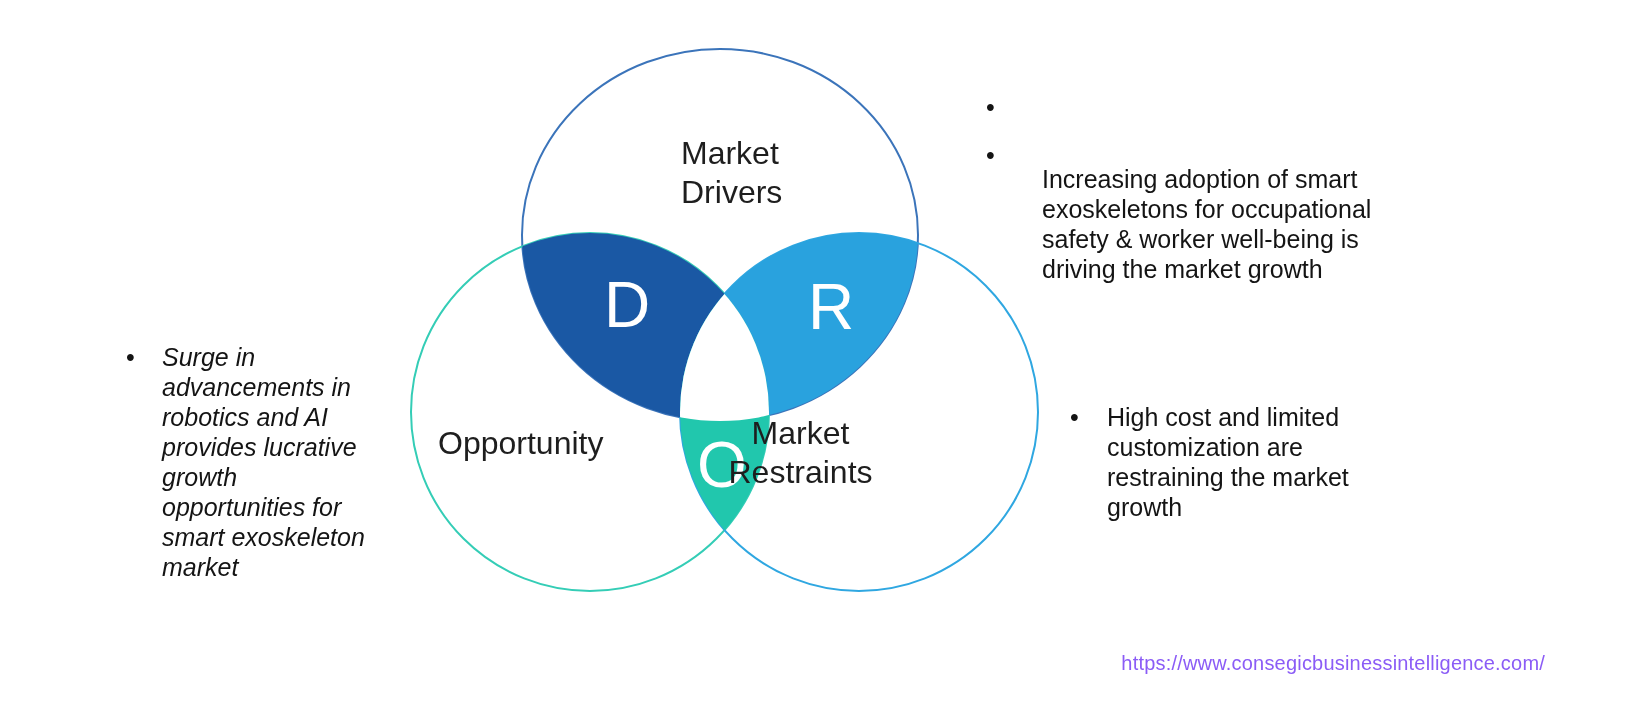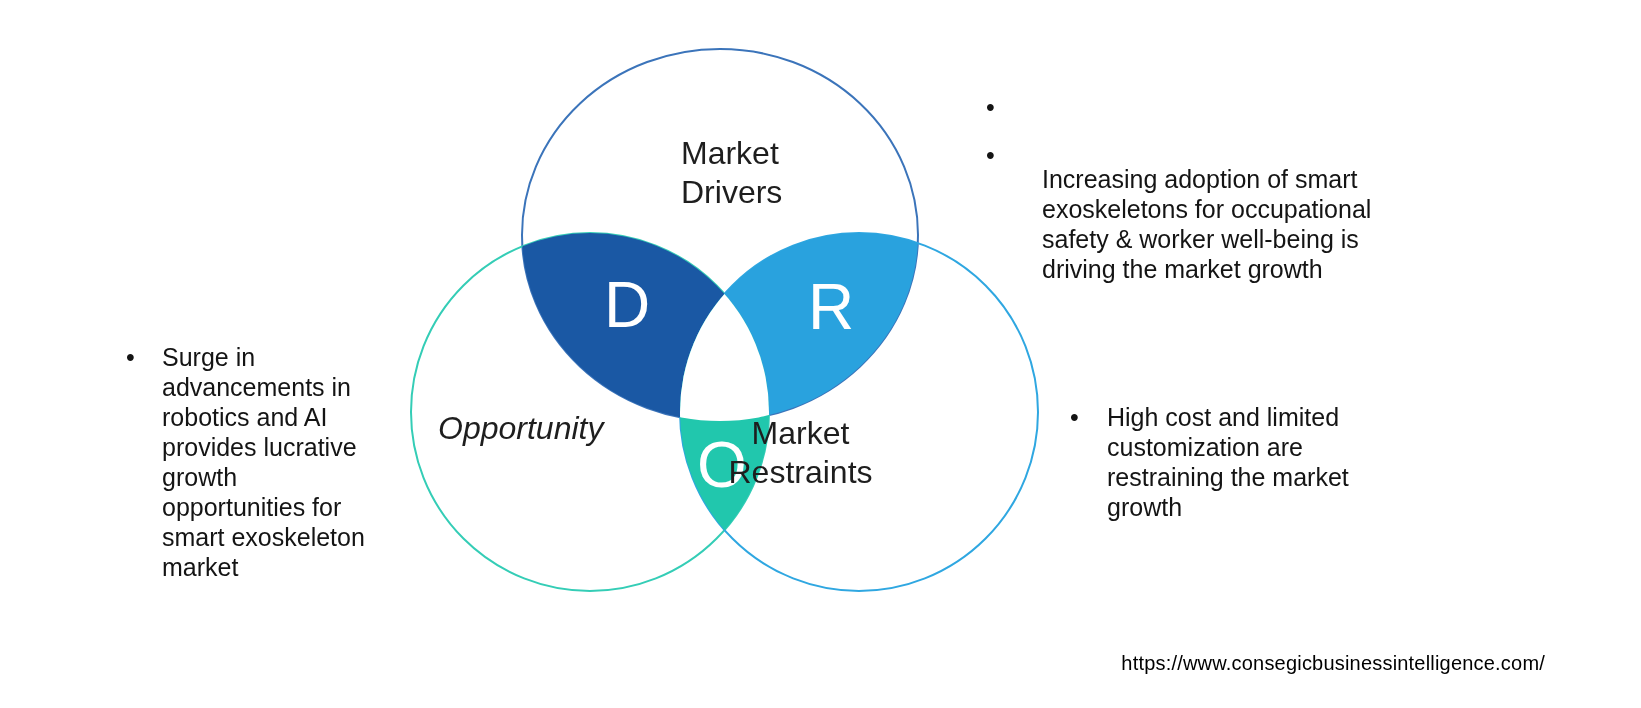--- a/index.html
+++ b/index.html
@@ -52,21 +52,21 @@
     line-height: 30px;
   }
   .bullet-text {
     white-space: pre-line;
   }
   #source-url {
     position: absolute;
     right: 96px;
     top: 652px;
     font-size: 20px;
-    color: #000000;
+    color: #8b5cf6;
     letter-spacing: 0.2px;
   }
 </style>
 </head>
 <body>
 
 <div id="canvas">
 
   <svg id="venn-svg" width="1641" height="708" viewBox="0 0 1641 708">
     <defs>
@@ -100,28 +100,28 @@
       </g>
     </g>
   </svg>
 
   <span class="venn-letter" style="left:627px; top:305px;">D</span>
   <span class="venn-letter" style="left:831px; top:307px;">R</span>
   <span class="venn-letter" style="left:722px; top:465px;">O</span>
 
   <div class="venn-label" style="left:681px; top:134px;">Market
 Drivers</div>
-  <div class="venn-label" style="left:438px; top:409px;font-style:italic;">Opportunity</div>
+  <div class="venn-label" style="left:438px; top:424px;">Opportunity</div>
   <div class="venn-label" style="left:723px; top:414px; width:155px; text-align:center;">Market
 Restraints</div>
 
   <div class="bullet-list" style="left:126px; top:342px; width:280px;">
     <div class="bullet-row">
       <span class="bullet-marker" style="width:36px;">•</span>
-      <span class="bullet-text" style="width:240px;">Surge in
+      <span class="bullet-text" style="width:240px;font-style:italic;">Surge in
 advancements in
 robotics and AI
 provides lucrative
 growth
 opportunities for
 smart exoskeleton
 market</span>
     </div>
   </div>
 

